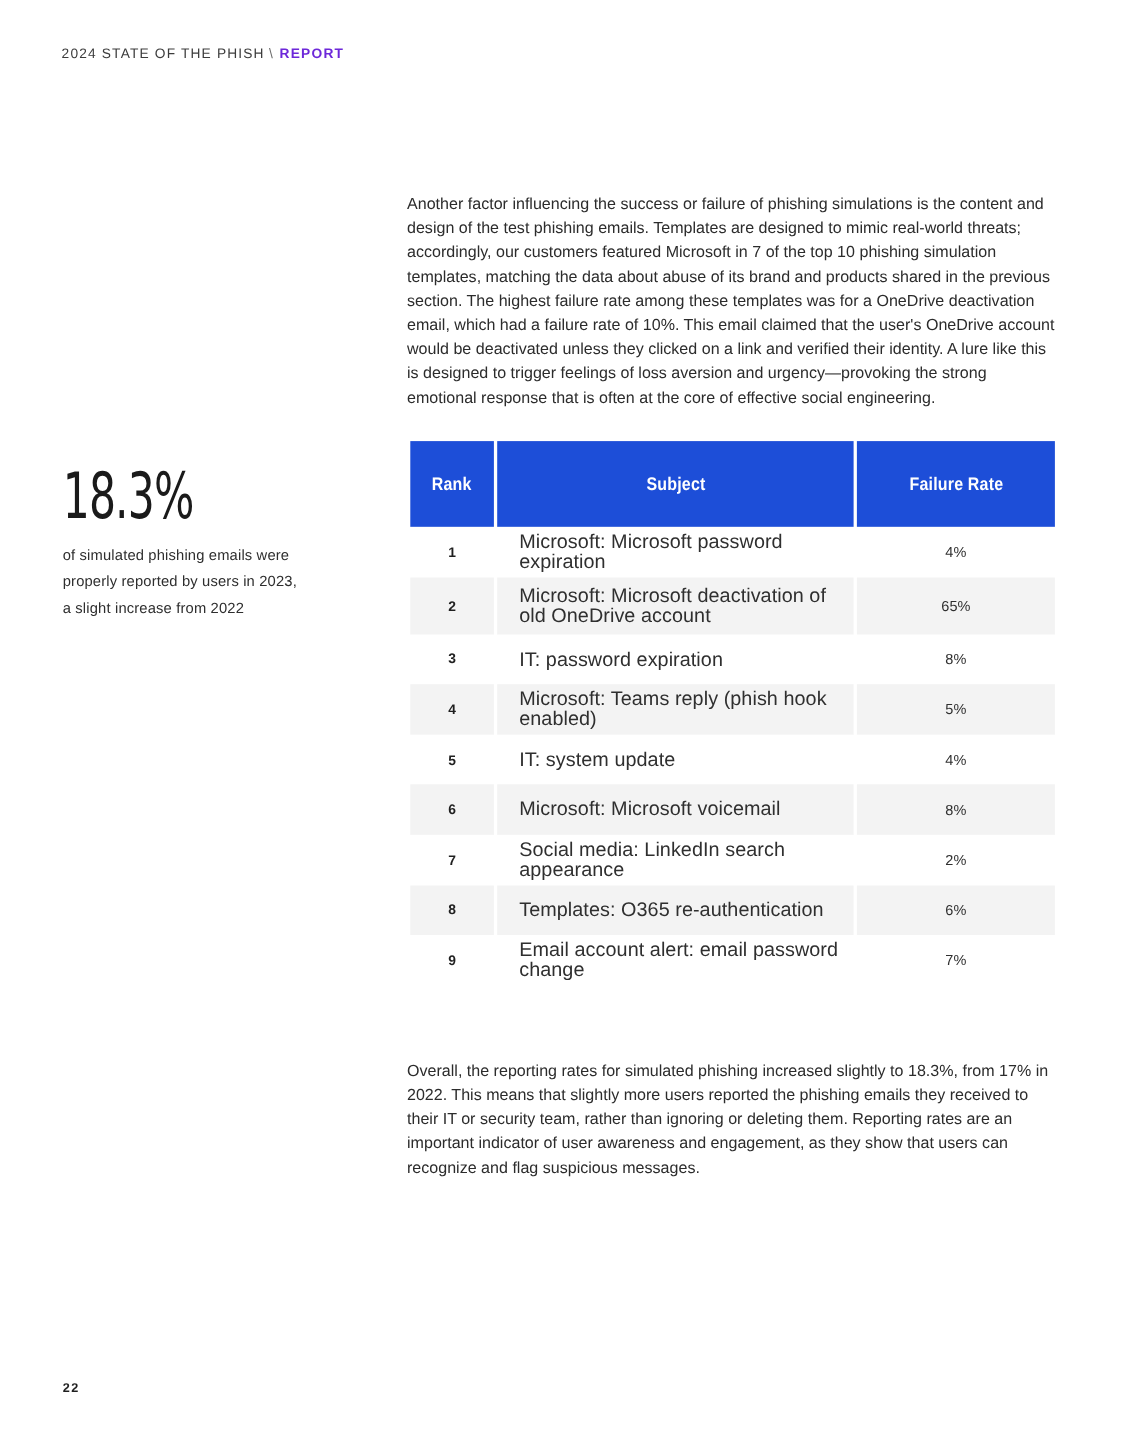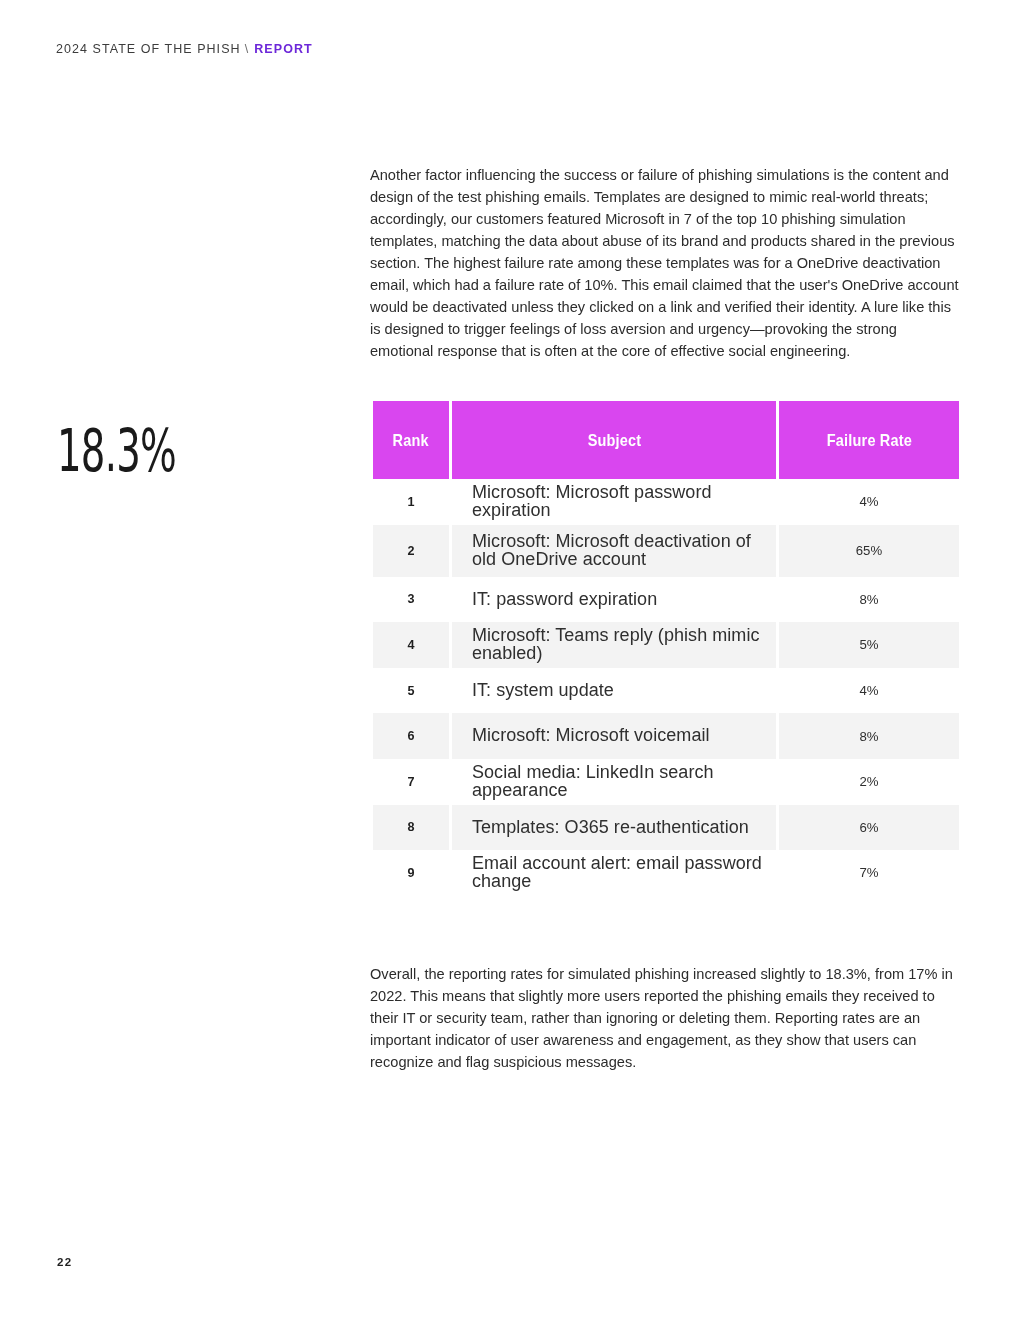--- a/index.html
+++ b/index.html
@@ -67,39 +67,39 @@
     left: 370px;
     width: 592px;
   }
   .para {
     font-size: 14.6px;
     line-height: 22.05px;
     color: #2c2c2c;
     letter-spacing: 0.005px;
     text-align: left;
   }
-  #intro-paragraph { top: 164px; }
+  #intro-paragraph { top: 175px; }
   #closing-paragraph { top: 963px; }
 
   
   .phish-table {
     position: absolute;
     left: 370px;
     top: 401px;
     width: 592px;
     border-collapse: separate;
     border-spacing: 3px 0;
     table-layout: fixed;
   }
   .phish-table col.c-rank { width: 76px; }
   .phish-table col.c-subject { width: 324px; }
   .phish-table col.c-rate { width: 180px; }
 
   .phish-table thead th {
-    background: #d946ef;
+    background: #1d4ed8;
     color: #ffffff;
     font-size: 16.5px;
     font-weight: 700;
     letter-spacing: 0.2px;
     height: 78px;
     vertical-align: middle;
     text-align: center;
     padding: 0;
     font-family: "Liberation Sans Narrow", "Liberation Sans", sans-serif;
   }
@@ -150,20 +150,21 @@
 </style>
 </head>
 <body>
 
 <div class="page-header">
   <span class="ph-main">2024 STATE OF THE PHISH</span><span class="ph-sep">\</span><span class="ph-sub">REPORT</span>
 </div>
 
 <div class="stat-block">
   <div class="stat-figure">18.3%</div>
+  <div class="stat-caption">of simulated phishing emails were properly reported by users in 2023, a slight increase from 2022</div>
 </div>
 
 <div class="body-col para" id="intro-paragraph">Another factor influencing the success or failure of phishing simulations is the content and design of the test phishing emails. Templates are designed to mimic real-world threats; accordingly, our customers featured Microsoft in 7 of the top 10 phishing simulation templates, matching the data about abuse of its brand and products shared in the previous section. The highest failure rate among these templates was for a OneDrive deactivation email, which had a failure rate of 10%. This email claimed that the user's OneDrive account would be deactivated unless they clicked on a link and verified their identity. A lure like this is designed to trigger feelings of loss aversion and urgency—provoking the strong emotional response that is often at the core of effective social engineering.</div>
 
 <table class="phish-table">
   <colgroup>
     <col class="c-rank">
       <col class="c-subject">
       <col class="c-rate">
   </colgroup>
@@ -185,21 +186,21 @@
         <td class="subject">Microsoft: Microsoft deactivation of old OneDrive account</td>
         <td class="rate">65%</td>
       </tr>
       <tr>
         <td class="rank">3</td>
         <td class="subject">IT: password expiration</td>
         <td class="rate">8%</td>
       </tr>
       <tr class="alt">
         <td class="rank">4</td>
-        <td class="subject">Microsoft: Teams reply (phish mimic enabled)</td>
+        <td class="subject">Microsoft: Teams reply (phish hook enabled)</td>
         <td class="rate">5%</td>
       </tr>
       <tr>
         <td class="rank">5</td>
         <td class="subject">IT: system update</td>
         <td class="rate">4%</td>
       </tr>
       <tr class="alt">
         <td class="rank">6</td>
         <td class="subject">Microsoft: Microsoft voicemail</td>

